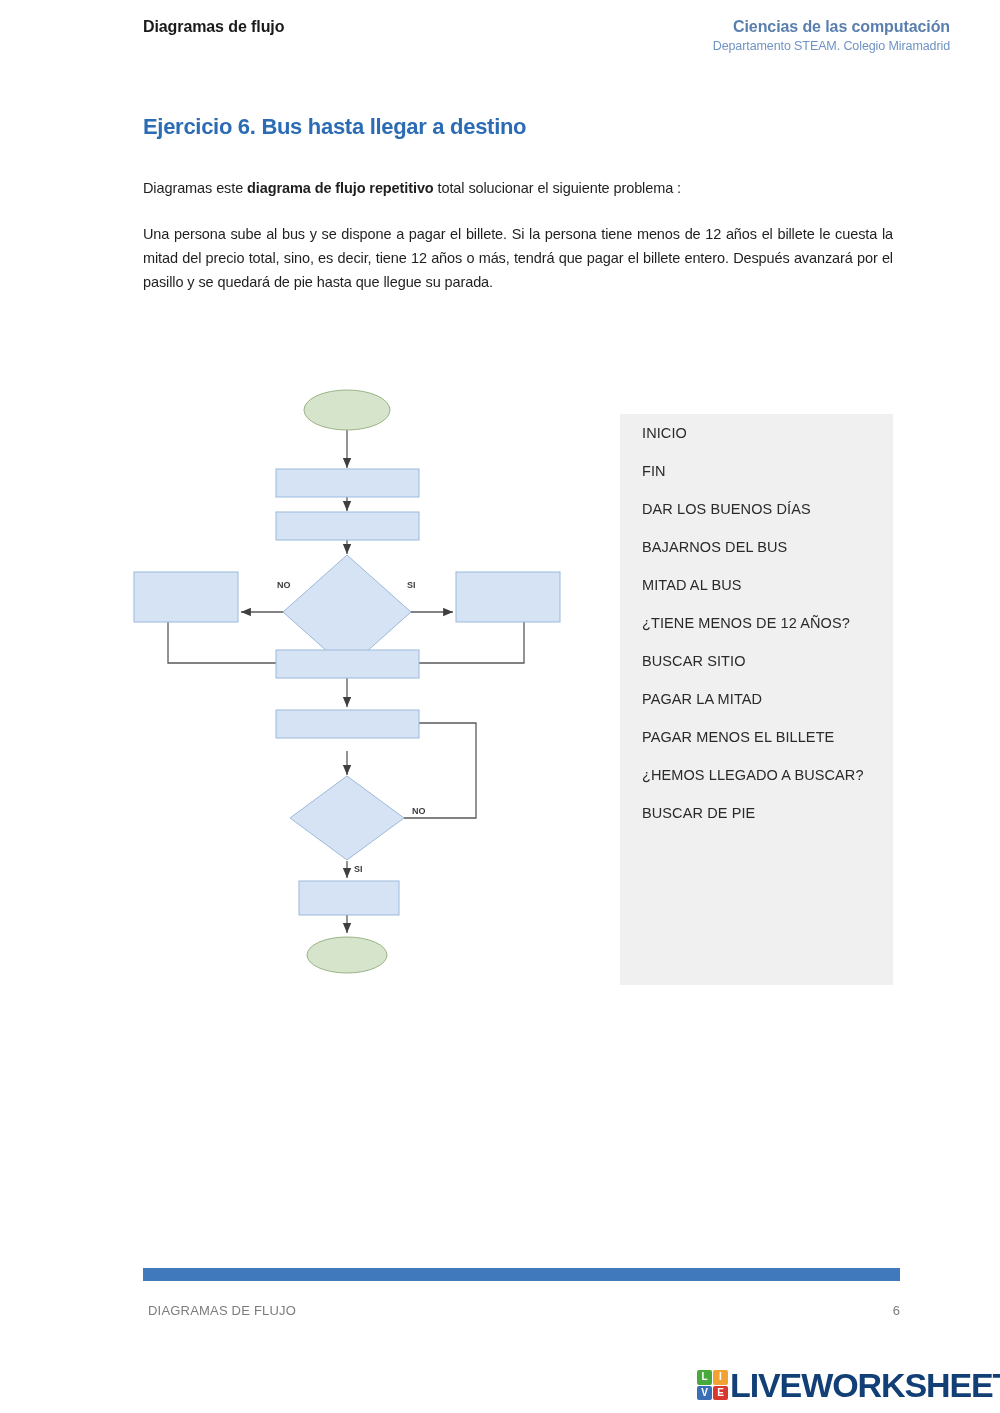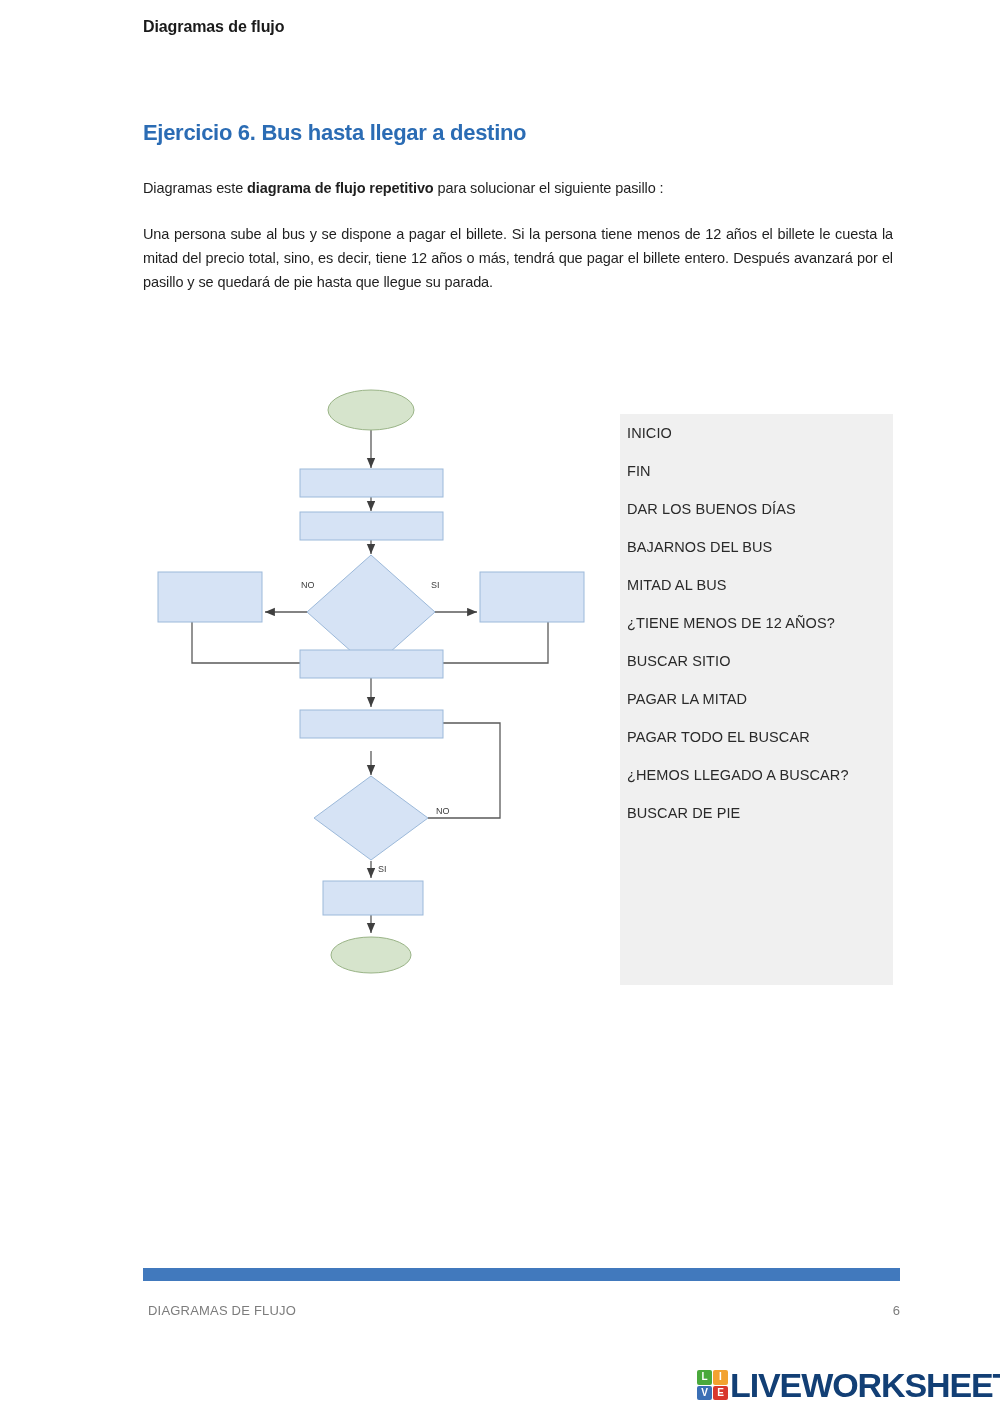--- a/index.html
+++ b/index.html
@@ -49,21 +49,21 @@
     font-size: 12.5px;
     color: #6f93c4;
     margin-top: 3px;
     letter-spacing: -0.1px;
   }
 
   
   .exercise-title {
     position: absolute;
     left: 143px;
-    top: 120px;
+    top: 114px;
     font-size: 22px;
     font-weight: bold;
     color: #2b6cb4;
     letter-spacing: -0.3px;
   }
   .instruction {
     position: absolute;
     left: 143px;
     top: 180px;
     width: 760px;
@@ -81,39 +81,40 @@
     font-size: 14.5px;
     color: #1f1f1f;
     line-height: 24px;
     text-align: justify;
     letter-spacing: -0.1px;
   }
 
   
   .diagram {
     position: absolute;
-    left: 148px;
+    left: 124px;
     top: 380px;
     width: 460px;
     height: 610px;
+    font-weight: bold;
   }
   .diagram svg { display: block; }
 
   
   .wordbank {
     position: absolute;
     left: 620px;
     top: 414px;
     width: 273px;
     height: 571px;
     background: #f0f0f0;
   }
   .wordbank-item {
     position: absolute;
-    left: 7px;
+    left: 22px;
     font-size: 14.5px;
     color: #2a2a2a;
     white-space: nowrap;
     letter-spacing: 0.1px;
   }
 
   
   .footer-bar {
     position: absolute;
     left: 143px;
@@ -175,26 +176,30 @@
     color: #123f75;
     letter-spacing: -1.1px;
     line-height: 1;
   }
 </style>
 </head>
 <body>
 
 <div class="header">
   <div class="header-left">Diagramas de flujo</div>
+  <div class="header-right">
+    <div class="header-course">Ciencias de las computación</div>
+    <div class="header-dept">Departamento STEAM. Colegio Miramadrid</div>
+  </div>
 </div>
 
 <div class="exercise-title">Ejercicio 6. Bus hasta llegar a destino</div>
 
 <div class="instruction">
-  <span>Diagramas este </span><b>diagrama de flujo repetitivo</b><span> para solucionar el siguiente pasillo :</span>
+  <span>Diagramas este </span><b>diagrama de flujo repetitivo</b><span> total solucionar el siguiente problema :</span>
 </div>
 
 <div class="problem">Una persona sube al bus y se dispone a pagar el billete. Si la persona tiene menos de 12 años el billete le cuesta la mitad del precio total, sino, es decir, tiene 12 años o más, tendrá que pagar el billete entero. Después avanzará por el pasillo y se quedará de pie hasta que llegue su parada.</div>
 
 <div class="diagram">
   <svg width="460" height="610" viewBox="0 0 460 610" xmlns="http://www.w3.org/2000/svg">
     <defs>
       <marker id="arrow" markerWidth="9" markerHeight="9" refX="7.6" refY="3.2" orient="auto" markerUnits="strokeWidth">
         <path d="M0,0 L0,6.4 L7.6,3.2 z" fill="#3f3f3f"></path>
       </marker>
@@ -245,21 +250,21 @@
 
 <div class="wordbank">
   <div class="wordbank-item" style="top:11px">INICIO</div>
   <div class="wordbank-item" style="top:49px">FIN</div>
   <div class="wordbank-item" style="top:87px">DAR LOS BUENOS DÍAS</div>
   <div class="wordbank-item" style="top:125px">BAJARNOS DEL BUS</div>
   <div class="wordbank-item" style="top:163px">MITAD AL BUS</div>
   <div class="wordbank-item" style="top:201px">¿TIENE MENOS DE 12 AÑOS?</div>
   <div class="wordbank-item" style="top:239px">BUSCAR SITIO</div>
   <div class="wordbank-item" style="top:277px">PAGAR LA MITAD</div>
-  <div class="wordbank-item" style="top:315px">PAGAR TODO EL BUSCAR</div>
+  <div class="wordbank-item" style="top:315px">PAGAR MENOS EL BILLETE</div>
   <div class="wordbank-item" style="top:353px">¿HEMOS LLEGADO A BUSCAR?</div>
   <div class="wordbank-item" style="top:391px">BUSCAR DE PIE</div>
 </div>
 
 <div class="footer-bar"></div>
 <div class="footer-left">DIAGRAMAS DE FLUJO</div>
 <div class="footer-page">6</div>
 
 <div class="lw-logo">
   <div class="lw-tiles">

